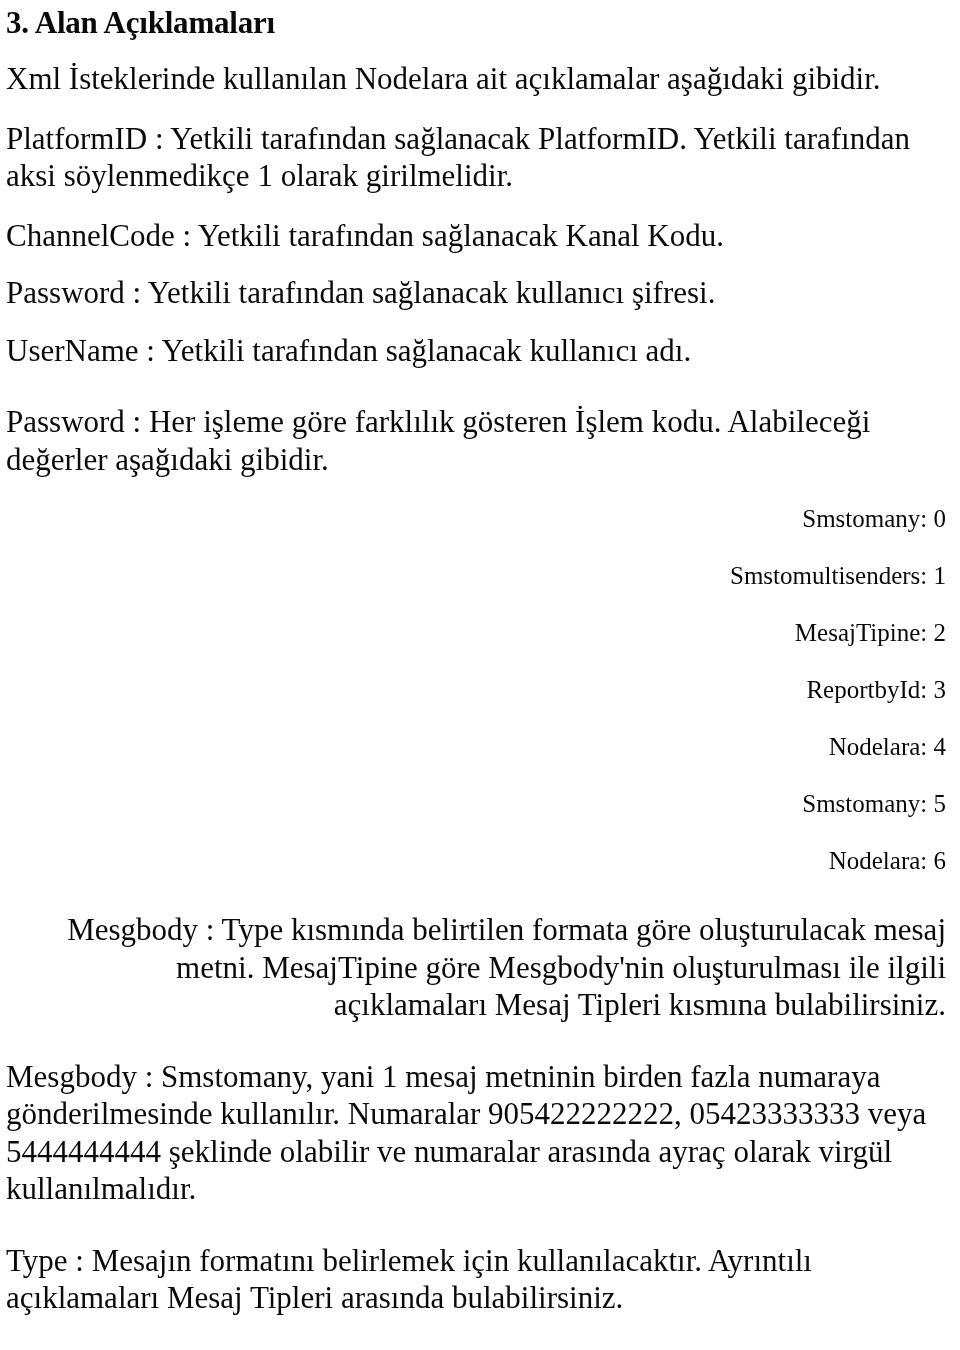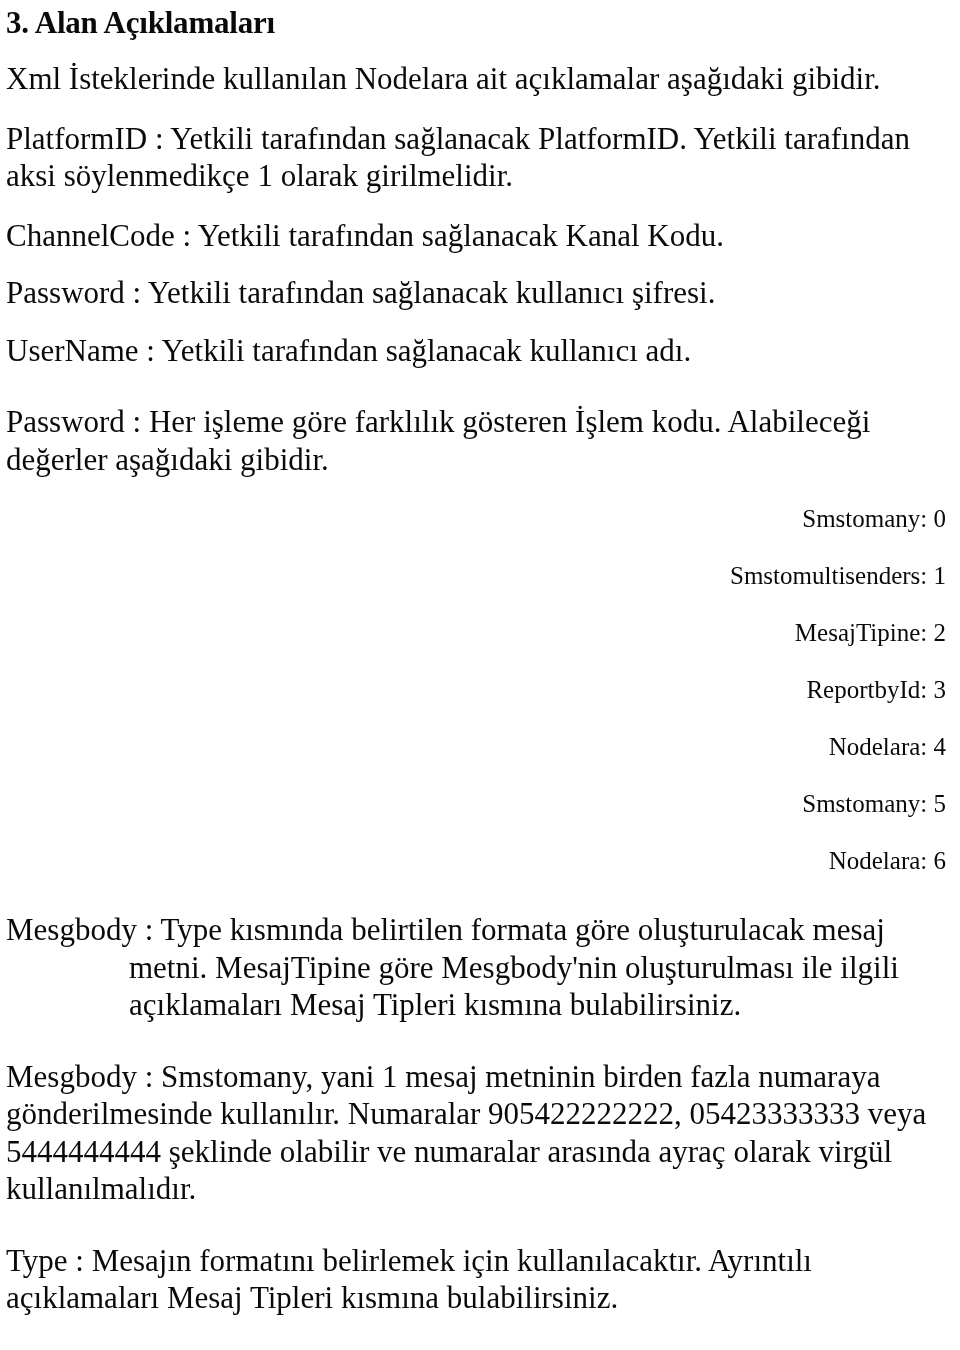--- a/index.html
+++ b/index.html
@@ -49,20 +49,21 @@
   .intro { margin-top: 20px; }
 
   .field-block { margin-top: 22px; }
   .field-block.tight { margin-top: 20px; }
   .field-block.loose { margin-top: 34px; }
 
   
   .hang {
     padding-left: 123px;
     text-indent: -123px;
+    text-align: right;
   }
 
   
   .cmd-list {
     list-style: none;
     margin: 0;
     padding: 0;
     margin-top: 28px;
   }
   .cmd-list li {
@@ -144,18 +145,18 @@
 
   <p class="para hang" style="margin-top:6px;">
     <span class="lead">Mesgbody :</span><span> Type kısmında belirtilen formata göre oluşturulacak mesaj metni. MesajTipine göre Mesgbody'nin oluşturulması ile ilgili açıklamaları Mesaj Tipleri kısmına bulabilirsiniz.</span>
   </p>
 
   <p class="para field-block loose">
     <span class="lead">Mesgbody :</span><span> Smstomany, yani 1 mesaj metninin birden fazla numaraya gönderilmesinde kullanılır. Numaralar 905422222222, 05423333333 veya 5444444444 şeklinde olabilir ve numaralar arasında ayraç olarak virgül kullanılmalıdır.</span>
   </p>
 
   <p class="para field-block loose">
-    <span class="lead">Type :</span><span> Mesajın formatını belirlemek için kullanılacaktır. Ayrıntılı açıklamaları Mesaj Tipleri kısmına bulabilirsiniz.</span>
+    <span class="lead">Type :</span><span> Mesajın formatını belirlemek için kullanılacaktır. Ayrıntılı açıklamaları Mesaj Tipleri arasında bulabilirsiniz.</span>
   </p>
 
   <p class="type-intro">Alacağı değerler.</p>
 
 </div>
 
 </body></html>

